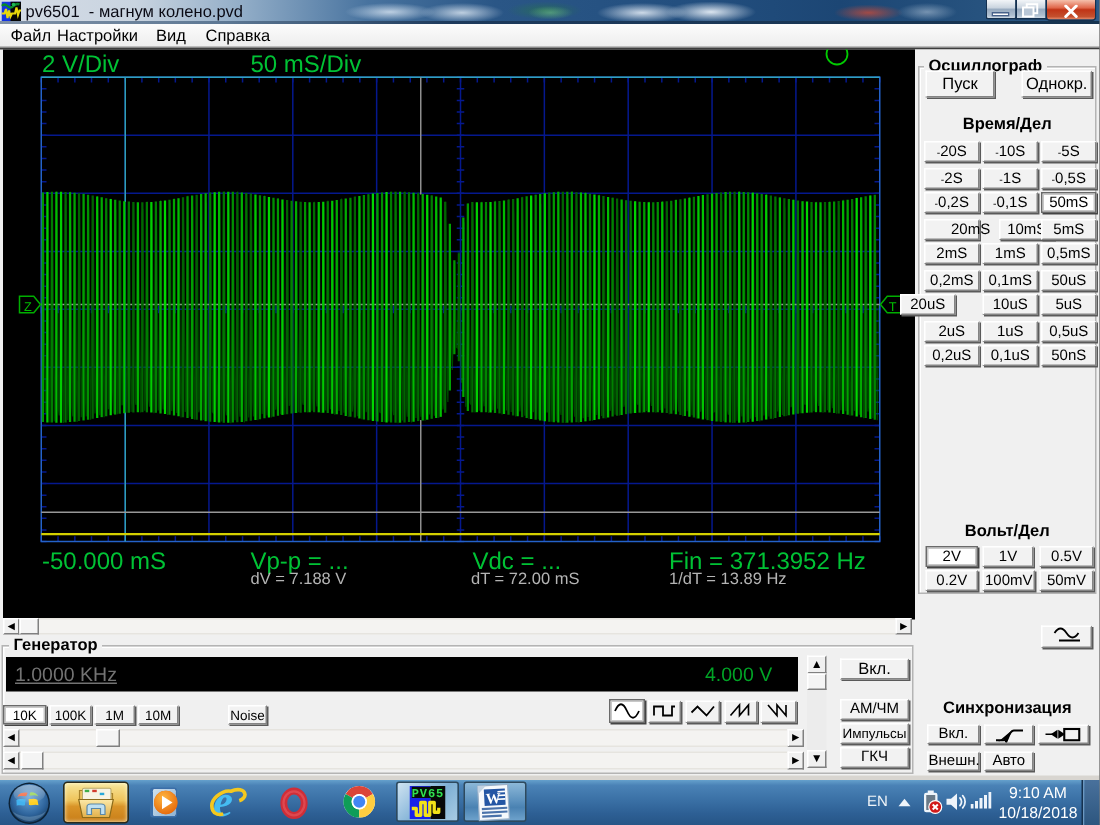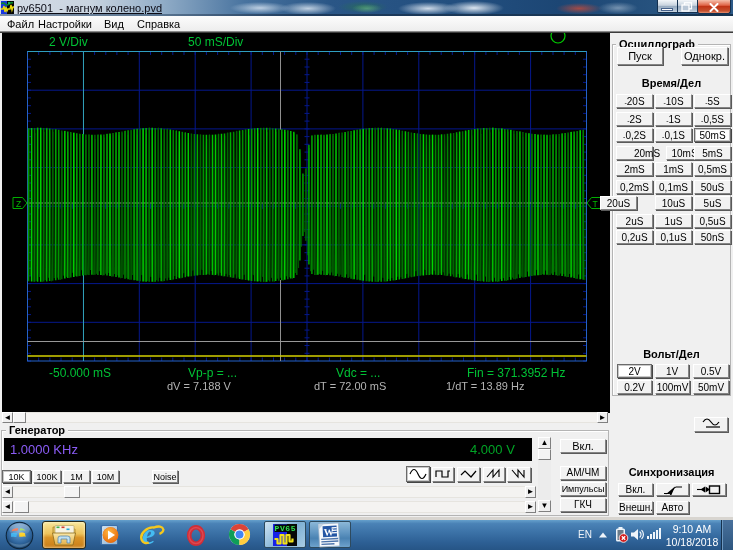--- a/index.html
+++ b/index.html
@@ -1,21 +1,21 @@
 <!DOCTYPE html>
 <html><head><meta charset="utf-8">
 <style>
 * { margin:0; padding:0; box-sizing:border-box; }
 html,body { width:733px; height:550px; overflow:hidden; }
 body { font-family:"Liberation Sans", sans-serif; position:relative; background:#f0f0f0; }
 .abs { position:absolute; }
 .btn { position:absolute; background:#f2f2f2; border-top:1px solid #ffffff; border-left:1px solid #ffffff; border-right:1px solid #848484; border-bottom:1px solid #848484; box-shadow:1px 1px 0 #5a5a5a; color:#000; text-align:center; font-size:10px; font-family:"Liberation Sans",sans-serif; line-height:12px; }
 .sel { background:#ffffff; border:1px solid #6a6a6a; box-shadow:inset 0 0 0 1px #c8c8c8, 1px 1px 0 #444; }
 .bold { font-weight:bold; }
-.grn { color:#00c235; font-size:12px; position:absolute; white-space:pre;margin-left:21px; }
+.grn { color:#00c235; font-size:16px; position:absolute; white-space:pre; }
 .gry { color:#b4b4b4; font-size:11px; position:absolute; white-space:pre; }
 .gbx { position:absolute; border:1px solid #b4b4b4; box-shadow:inset 1px 1px 0 #ffffff; }
 .gbl { position:absolute; font-weight:bold; font-size:11px; background:#f0f0f0; padding:0 3px; color:#000; }
 .sbtrack { position:absolute; background:#f4f3f1; border:1px solid #e6e4df; }
 .sbarrow { position:absolute; background:#f0f0f0; border-top:1px solid #fff; border-left:1px solid #fff; border-right:1px solid #808080; border-bottom:1px solid #808080; font-size:8px; line-height:9px; text-align:center; color:#000; }
 .sbthumb { position:absolute; background:#f4f4f4; border-top:1px solid #fff; border-left:1px solid #fff; border-right:1px solid #808080; border-bottom:1px solid #808080; }
 </style></head>
 <body>
 
 <div class="abs" id="titlebar" style="left:0;top:0;width:733px;height:16px;background:linear-gradient(90deg,#d5dce6 0px,#c9d4e0 90px,#93aec8 160px,#48739f 245px,#2a5686 330px,#224e7e 470px,#1c4674 560px,#27537f 660px,#2d5a88 733px);"></div>
@@ -29,21 +29,21 @@
 <div class="abs" style="left:598px;top:2px;width:40px;height:12px;background:radial-gradient(closest-side,rgba(200,215,230,0.5),rgba(200,215,230,0));"></div>
 <div class="abs" style="left:0;top:14px;width:733px;height:2px;background:linear-gradient(90deg,#8091a6 0,#5d7894 150px,#1d3a5c 300px,#16334f 733px);"></div>
 
 <svg class="abs" style="left:1px;top:1px" width="13" height="13" viewBox="0 0 13 13">
   <rect x="0" y="0" width="13" height="13" fill="#1535e0"></rect>
   <rect x="6" y="0" width="7" height="13" fill="#050505"></rect>
   <path d="M0,3 Q2,1 4,3 T8,3 T12,2" stroke="#0a8a2a" stroke-width="1.6" fill="none"></path>
   <circle cx="8" cy="2" r="1.2" fill="#1db954"></circle>
   <path d="M0,8 h2 l1,-3 1,6 1,-5 1,4 1,-2 h2 l1,-4 1,5 1,-3 h1" stroke="#e8d80a" stroke-width="1.4" fill="none"></path>
 </svg>
-<div class="abs" style="left:17px;top:2px;font-size:11px;color:#0a0a14;text-decoration:underline;">pv6501&nbsp; - магнум колено.pvd</div>
+<div class="abs" style="left:17px;top:2px;font-size:11px;color:#0a0a14;">pv6501&nbsp; - магнум колено.pvd</div>
 
 <div class="abs" style="left:657px;top:0;width:21px;height:13px;border:1px solid #14304f;border-top:none;border-radius:0 0 2px 2px;background:linear-gradient(#f2f5f8 0%,#c8d3de 45%,#97aabf 50%,#aebfd0 85%,#cdd9e4 100%);"></div>
 <div class="abs" style="left:661px;top:8px;width:12px;height:3px;background:#fdfdfd;border:0.5px solid #46618a;"></div>
 <div class="abs" style="left:677px;top:0;width:21px;height:13px;border:1px solid #14304f;border-top:none;background:linear-gradient(#f2f5f8 0%,#c8d3de 45%,#97aabf 50%,#aebfd0 85%,#cdd9e4 100%);"></div>
 <svg class="abs" style="left:681px;top:2px" width="12" height="10" viewBox="0 0 12 10">
   <rect x="3.5" y="0.8" width="7" height="6" fill="none" stroke="#fff" stroke-width="1.3"></rect>
   <rect x="1" y="3" width="7" height="6" fill="#b9c7d6" stroke="#fff" stroke-width="1.3"></rect>
 </svg>
 <div class="abs" style="left:697px;top:0;width:34px;height:14px;border:1px solid #14304f;border-top:none;border-radius:0 0 3px 3px;background:linear-gradient(#f5c0ac 0%,#e0674a 40%,#c03416 50%,#c4502e 85%,#e89070 100%);"></div>
 <svg class="abs" style="left:709px;top:3px" width="10" height="9" viewBox="0 0 10 9">
@@ -194,21 +194,21 @@
 
 <div class="sbtrack" style="left:2px;top:412px;width:606px;height:11px;"></div>
 <div class="sbarrow" style="left:2px;top:412px;width:11px;height:11px;">◄</div>
 <div class="sbarrow" style="left:597px;top:412px;width:11px;height:11px;">►</div>
 <div class="sbthumb" style="left:13px;top:412px;width:13px;height:11px;"></div>
 
 <div class="abs" style="left:0;top:424px;width:610px;height:93px;background:#f0f0f0;"></div>
 <div class="gbx" style="left:1px;top:430px;width:608px;height:86px;"></div>
 <div class="gbl" style="left:6px;top:424px;">Генератор</div>
 <div class="abs" style="left:4px;top:438px;width:528px;height:23px;background:#000;"></div>
-<div class="abs" style="left:10px;top:442px;font-size:13px;color:#8b5cf6;">1.0000 KHz</div>
+<div class="abs" style="left:10px;top:442px;font-size:13px;color:#737373;text-decoration:underline;">1.0000 KHz</div>
 <div class="abs" style="left:470px;top:442px;font-size:13px;color:#00a426;">4.000 V</div>
 
 <div class="abs" style="left:538px;top:437px;width:13px;height:75px;background:#ececec;"></div>
 <div class="sbarrow" style="left:538px;top:437px;width:13px;height:12px;">▲</div>
 <div class="sbarrow" style="left:538px;top:500px;width:13px;height:12px;">▼</div>
 <div class="sbthumb" style="left:538px;top:449px;width:13px;height:11px;"></div>
 
 <div class="btn" style="left:560px;top:439px;width:46px;height:14px;font-size:11px;">Вкл.</div>
 <div class="btn" style="left:560px;top:466px;width:46px;height:14px;font-size:10px;line-height:12px;">АМ/ЧМ</div>
 <div class="btn" style="left:560px;top:482px;width:46px;height:14px;font-size:9px;line-height:12px;">Импульсы</div>

